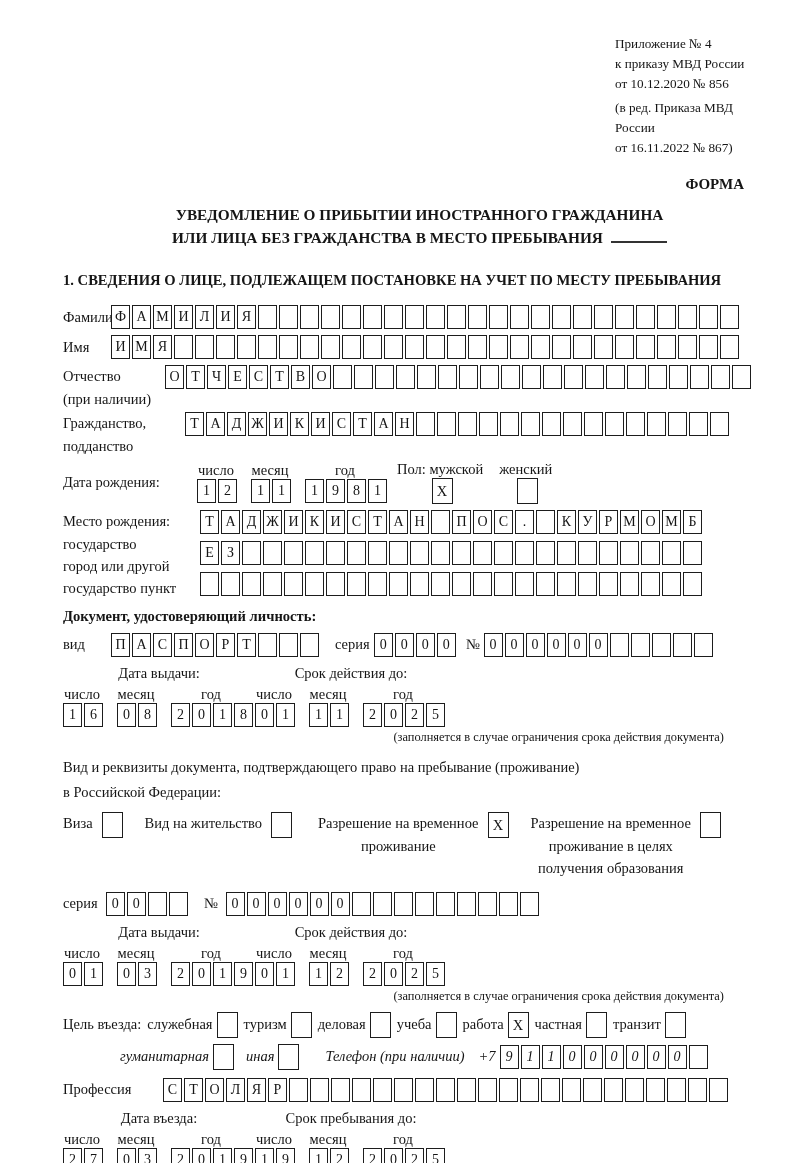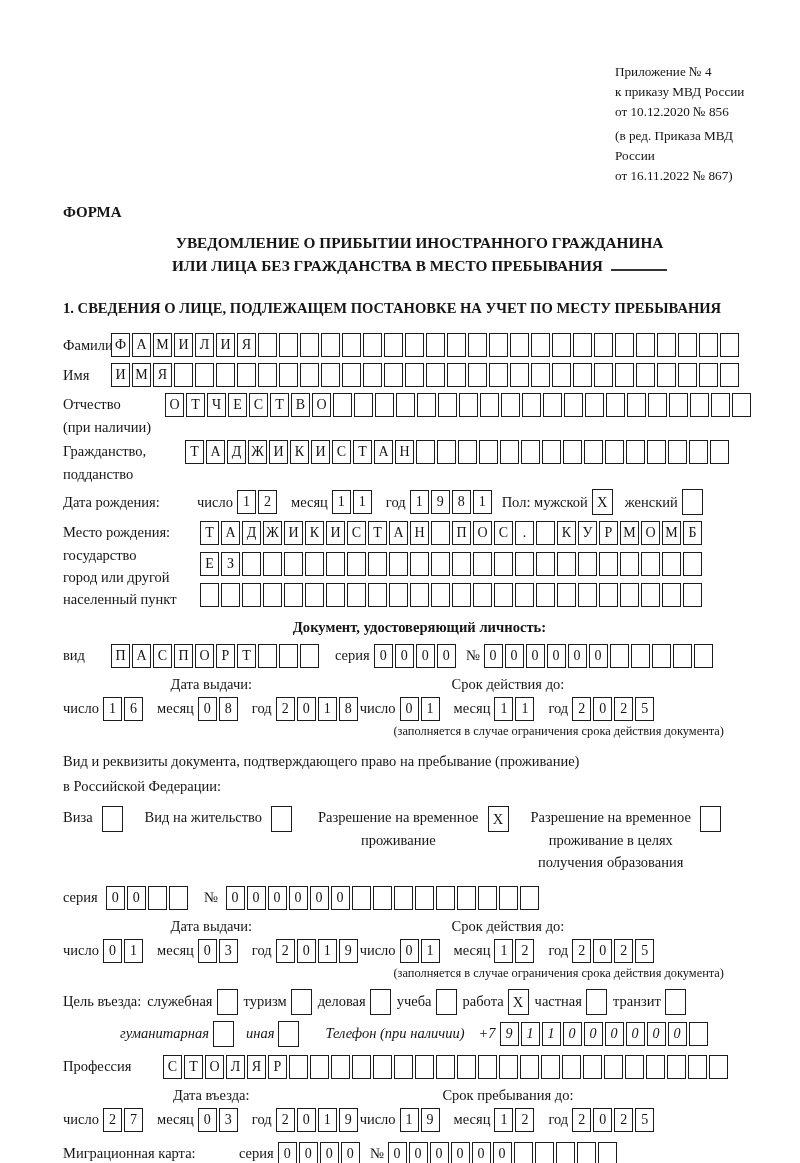--- a/index.html
+++ b/index.html
@@ -8,23 +8,23 @@
   .page{padding:34px 24px 0 63px;}
 
   
   .cell{display:inline-block;width:17px;height:22px;border:1.5px solid #1d1d1d;
         margin-right:2px;text-align:center;line-height:22px;font-size:14px;
         vertical-align:middle;background:#fff;}
   .cellrow{white-space:nowrap;display:inline-block;line-height:0;}
   .cbox{display:inline-block;width:19px;height:24px;border:1.5px solid #1d1d1d;
         text-align:center;line-height:24px;font-size:14.5px;vertical-align:middle;}
 
-  .annex{margin-left:552px;font-size:13.2px;line-height:1.5;margin-top:28px;}
+  .annex{margin-left:552px;font-size:13.2px;line-height:1.5;}
   .annex .grp2{margin-top:5px;}
-  .form-word{padding-right:32px;font-weight:bold;margin-top:18px;font-size:15px;}
+  .form-word{text-align:right;padding-right:32px;font-weight:bold;margin-top:18px;font-size:15px;}
 
   .title{text-align:center;font-weight:bold;font-size:15.3px;line-height:1.55;margin-top:10px;}
   .uslot{display:inline-block;width:56px;border-bottom:2px solid #333;height:14px;margin-left:8px;}
 
   .sec-heading{font-weight:bold;font-size:14.6px;margin-top:22px;margin-bottom:16px;}
 
   .frow{display:flex;align-items:center;margin-bottom:6px;}
   .frow2{display:flex;align-items:flex-start;margin-bottom:2px;}
   .flabel{flex:0 0 auto;}
   .lbl-48{width:48px;}
@@ -33,23 +33,23 @@
   .lbl-137{width:137px;line-height:1.6;}
   .lbl-100{width:100px;}
   .lbl-160{width:160px;}
   .stack{line-height:1.55;}
 
   .gap4{display:inline-block;width:4px;}
   .gap8{display:inline-block;width:8px;}
   .gap14{display:inline-block;width:14px;} .gap16{display:inline-block;width:16px;}
 
   .mini-lbl{margin-right:4px;}
-  .grp{display:inline-flex;align-items:center;margin-right:12px;white-space:nowrap;}
-
-  .doc-heading{text-align:center;font-weight:bold;font-size:14.6px;margin:8px 0 8px 0;}
+  .grp{display:inline-flex;align-items:center;margin-right:12px;white-space:nowrap;flex-direction:column;}
+
+  .doc-heading{text-align:left;font-weight:bold;font-size:14.6px;margin:8px 0 8px 0;}
 
   .datepair{display:flex;margin-top:8px;}
   .dp-col-l{}
   .dp-head{text-align:center;margin-bottom:4px;}
   .dp-cells{display:flex;align-items:center;white-space:nowrap;}
   .dp-note{text-align:right;padding-right:52px;font-size:12.4px;margin-top:3px;margin-bottom:6px;}
 
   .intro{margin-top:10px;line-height:1.7;}
 
   .permit-row{display:flex;align-items:flex-start;margin-top:8px;margin-bottom:12px;}
@@ -137,21 +137,21 @@
         <span class="mini-lbl">женский</span>
         <span class="cbox"></span>
       </span>
   </div>
 
   <div class="frow2" style="margin-top:2px;">
     <span class="flabel lbl-137 stack">
       <div>Место рождения:</div>
       <div>государство</div>
       <div>город или другой</div>
-      <div>населенный пункт</div>
+      <div>государство пункт</div>
     </span>
     <span>
       <div style="margin-bottom:7px;"><span class="cellrow"><span class="cell">Т</span><span class="cell">А</span><span class="cell">Д</span><span class="cell">Ж</span><span class="cell">И</span><span class="cell">К</span><span class="cell">И</span><span class="cell">С</span><span class="cell">Т</span><span class="cell">А</span><span class="cell">Н</span><span class="cell"></span><span class="cell">П</span><span class="cell">О</span><span class="cell">С</span><span class="cell">.</span><span class="cell"></span><span class="cell">К</span><span class="cell">У</span><span class="cell">Р</span><span class="cell">М</span><span class="cell">О</span><span class="cell">М</span><span class="cell">Б</span></span></div>
       <div style="margin-bottom:7px;"><span class="cellrow"><span class="cell">Е</span><span class="cell">З</span><span class="cell"></span><span class="cell"></span><span class="cell"></span><span class="cell"></span><span class="cell"></span><span class="cell"></span><span class="cell"></span><span class="cell"></span><span class="cell"></span><span class="cell"></span><span class="cell"></span><span class="cell"></span><span class="cell"></span><span class="cell"></span><span class="cell"></span><span class="cell"></span><span class="cell"></span><span class="cell"></span><span class="cell"></span><span class="cell"></span><span class="cell"></span><span class="cell"></span></span></div>
       <div><span class="cellrow"><span class="cell"></span><span class="cell"></span><span class="cell"></span><span class="cell"></span><span class="cell"></span><span class="cell"></span><span class="cell"></span><span class="cell"></span><span class="cell"></span><span class="cell"></span><span class="cell"></span><span class="cell"></span><span class="cell"></span><span class="cell"></span><span class="cell"></span><span class="cell"></span><span class="cell"></span><span class="cell"></span><span class="cell"></span><span class="cell"></span><span class="cell"></span><span class="cell"></span><span class="cell"></span><span class="cell"></span></span></div>
     </span>
   </div>
 
   <div class="doc-heading">Документ, удостоверяющий личность:</div>
 

